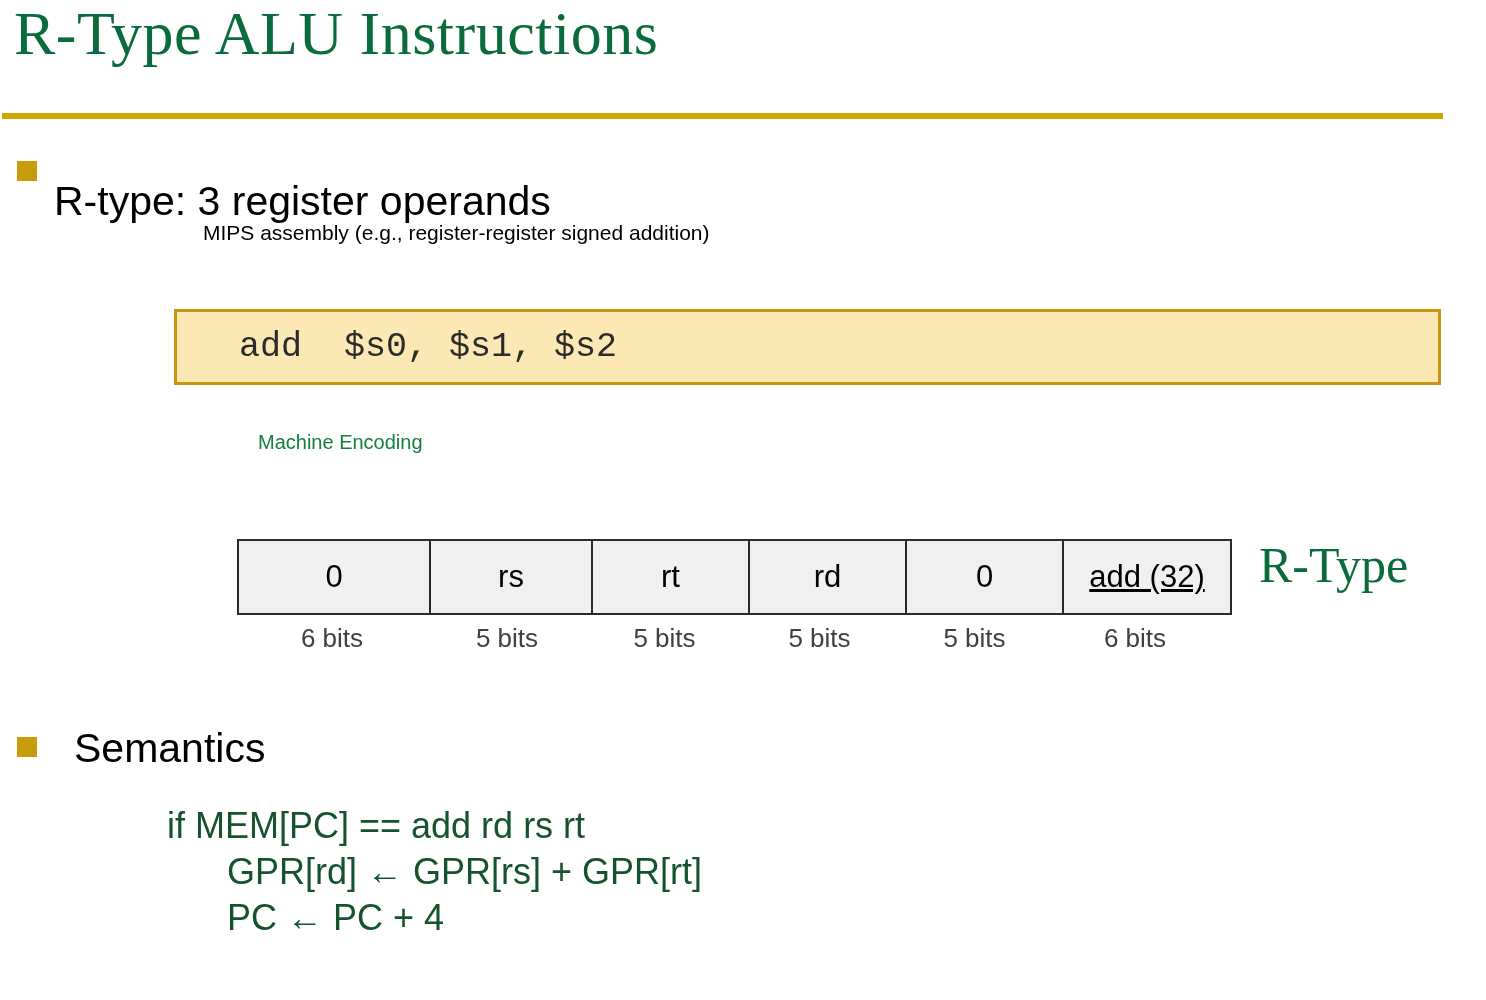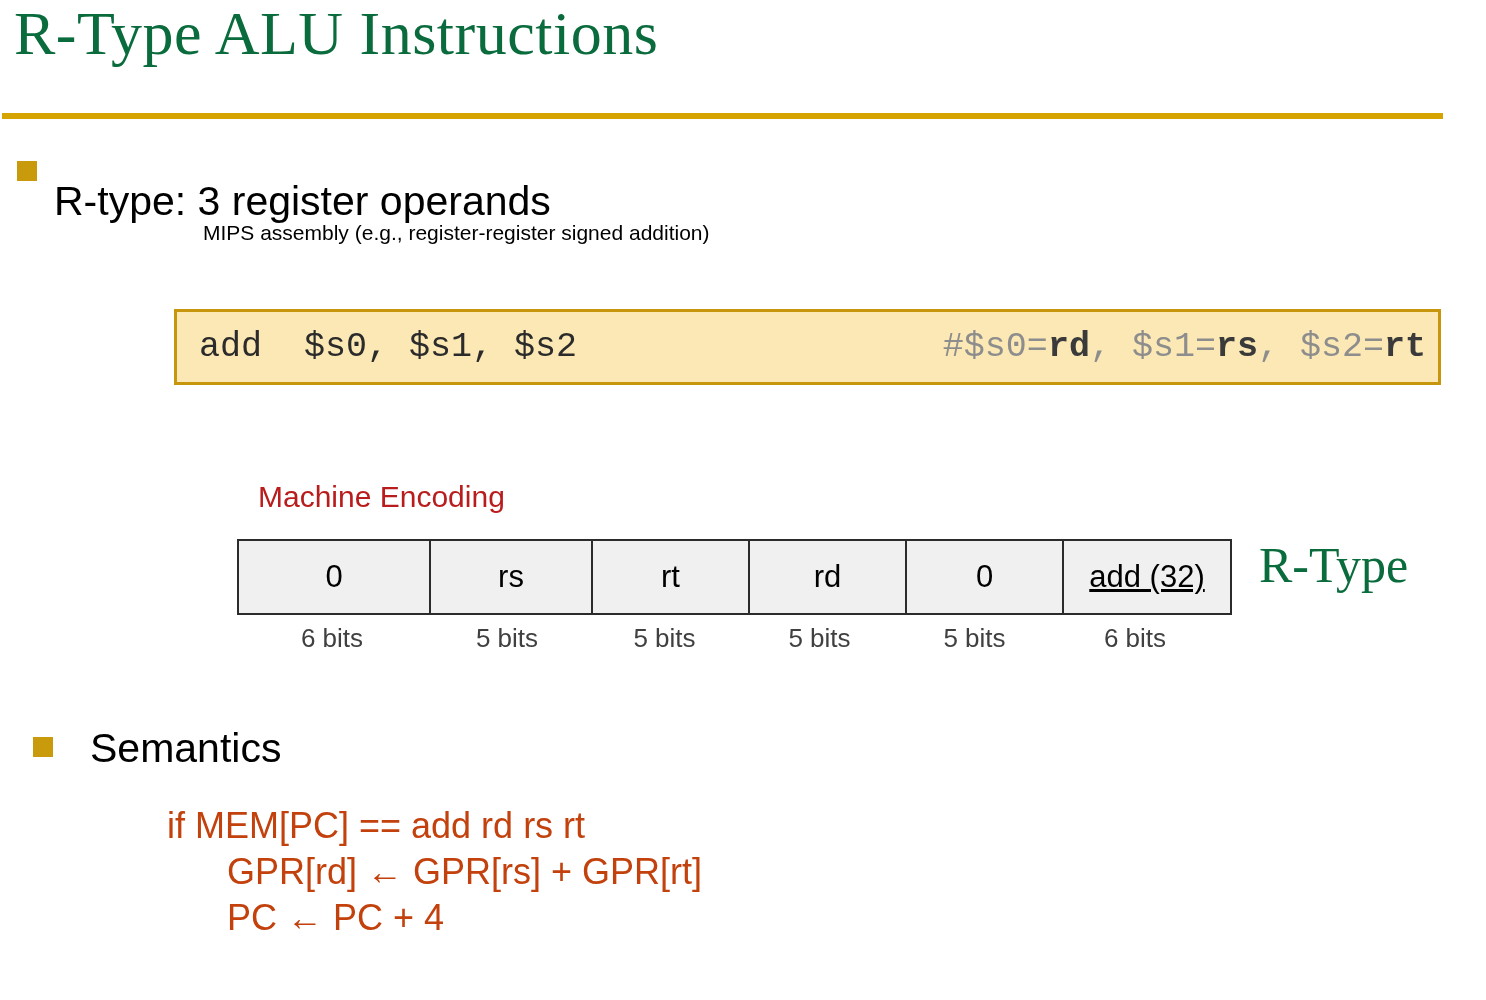--- a/index.html
+++ b/index.html
@@ -53,21 +53,21 @@
     font-size: 41px;
     line-height: 1;
     color: #000000;
     white-space: nowrap;
   }
 
   #bullet-rtype { left: 17px; top: 152px; flex-direction: column; }
   #bullet-rtype .bullet-square { margin-top: 9px; }
   #bullet-rtype .bullet-text { margin-left: 37px; }
 
-  #bullet-semantics { left: 33px; top: 728px; }
+  #bullet-semantics { left: 17px; top: 728px; }
   #bullet-semantics .bullet-square { margin-top: 9px; }
   #bullet-semantics .bullet-text { margin-left: 37px; }
 
   
   #mips-caption {
     position: absolute;
     left: 203px;
     top: 222px;
     font-size: 21px;
     line-height: 1;
@@ -83,40 +83,41 @@
     width: 1267px;
     height: 76px;
     box-sizing: border-box;
     background: #FBE8B4;
     border: 3px solid #C8960C;
     display: flex;
     align-items: center;
     font-family: "Liberation Mono", monospace;
     font-size: 35px;
     white-space: pre;
+    padding-left: 40px;
   }
   #code-instruction {
     margin-left: 22px;
     color: #2b2b2b;
   }
   #code-comment {
     margin-left: auto;
     margin-right: 12px;
     color: #8d8d8d;
   }
   #code-comment b { color: #3a3a3a; font-weight: bold; }
 
   
   #encoding-caption {
     position: absolute;
     left: 258px;
-    top: 482px;
-    font-size: 30px;
-    line-height: 1;
-    color: #b91c1c;
+    top: 432px;
+    font-size: 20px;
+    line-height: 1;
+    color: #15803d;
     white-space: nowrap;
   }
 
   
   #encoding-table {
     position: absolute;
     left: 237px;
     top: 539px;
     border-collapse: collapse;
     table-layout: fixed;
@@ -155,21 +156,21 @@
     line-height: 1;
     color: #0A6B3D;
     white-space: nowrap;
   }
 
   
   #semantics-block {
     position: absolute;
     left: 167px;
     top: 803px;
-    color: #c2410c;
+    color: #14532d;
     font-size: 36px;
     line-height: 1.28;
     white-space: nowrap;
   }
   #semantics-block .indent { padding-left: 60px; display: block; }
 </style>
 </head>
 <body>
 
 <div id="slide-title">R-Type ALU Instructions</div>
@@ -177,21 +178,20 @@
 
 <div class="bullet-row" id="bullet-rtype">
   <span class="bullet-square"></span>
   <span class="bullet-text">R-type: 3 register operands</span>
 </div>
 
 <div id="mips-caption">MIPS assembly (e.g., register-register signed addition)</div>
 
 <div id="code-box">
   <span id="code-instruction">add  $s0, $s1, $s2</span>
-  <span id="code-comment"><span>#$s0=</span><b>rd</b><span>, $s1=</span><b>rs</b><span>, $s2=</span><b>rt</b></span>
 </div>
 
 <div id="encoding-caption">Machine Encoding</div>
 
 <table id="encoding-table">
   <tbody>
     <tr id="encoding-row">
         <td style="width: 190px;"><span>0</span></td>
         <td style="width: 160px;"><span>rs</span></td>
         <td style="width: 155px;"><span>rt</span></td>

